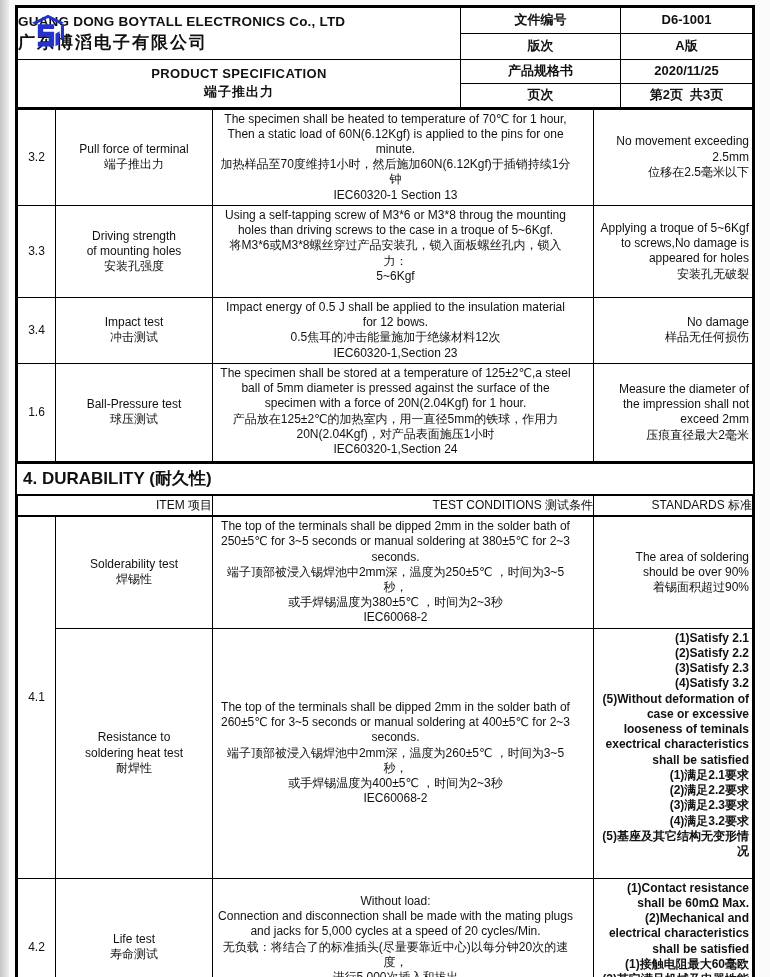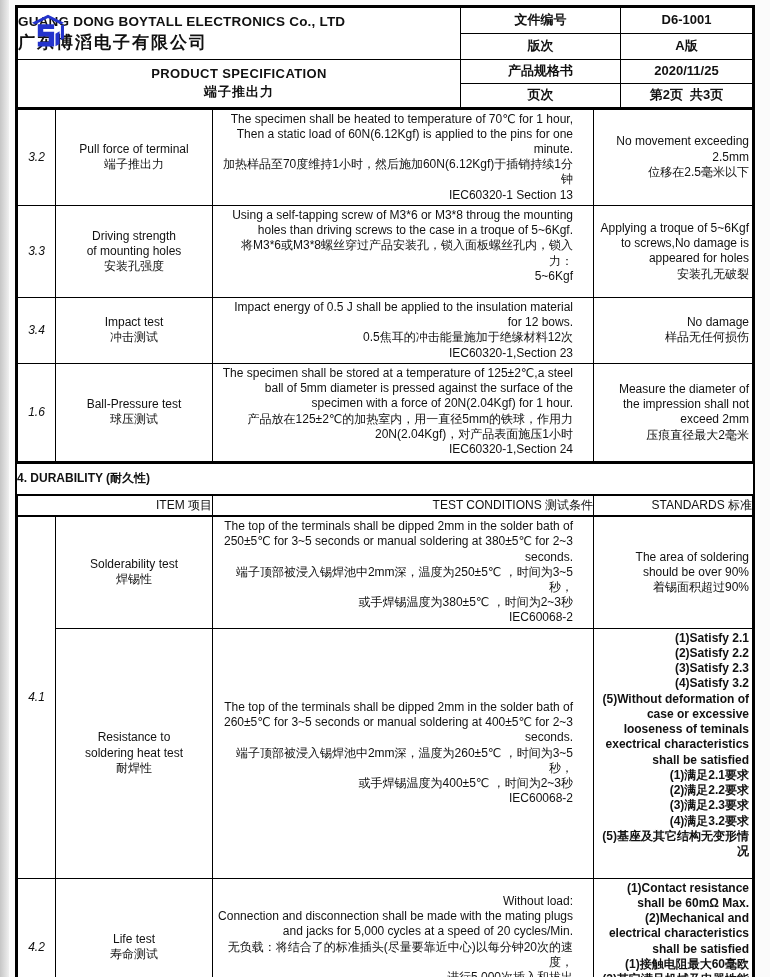--- a/index.html
+++ b/index.html
@@ -28,34 +28,35 @@
   .company-cell { position: relative; text-align: left; margin-left: 40px; }
   .logo { position: absolute; left: 13px; top: 5px; }
   .company-en { font-weight: bold; font-size: 13.5px; letter-spacing: .2px; }
   .company-cn { font-weight: bold; font-size: 17px; letter-spacing: 2px; margin-top: 2px; }
   .title-cell { text-align: center; }
   .title-en { font-weight: bold; font-size: 13px; letter-spacing: .4px; }
   .title-cn { font-weight: bold; font-size: 13px; letter-spacing: 1px; margin-top: 2px; }
   .meta-label, .meta-value { font-weight: bold; font-size: 13px; text-align: center; white-space: pre-wrap; }
 
   
-  td.num { text-align: center; font-style: italic; }
+  td.num { text-align: center; }
   td.item { text-align: center; padding: 1px 2px; }
-  td.cond { vertical-align: top; text-align: right; padding: 2px 20px 2px 5px; }
+  td.cond { vertical-align: top; text-align: center; padding: 2px 20px 2px 5px; }
   td.cond.cond-mid { vertical-align: middle; border-radius: 14px; }
   td.std { text-align: right; padding: 2px 3px 2px 5px; }
   td.std.std-top { vertical-align: top; font-weight: bold; }
 
   .section-bar {
     width: 736px;
     border-top: 2px solid #000;
     border-bottom: 1px solid #000;
     height: 33px;
     display: flex; align-items: center;
-    font-weight: bold; font-size: 12px;
+    font-weight: bold; font-size: 17px;
+    padding-left: 6px;
     background: #fff;
   }
   .s4 .cols td { text-align: right; border-bottom: 2px solid #000; padding: 2px 0; }
 </style>
 </head>
 <body>
 
 <div class="scan-edge"></div>
 
 <div class="sheet">

